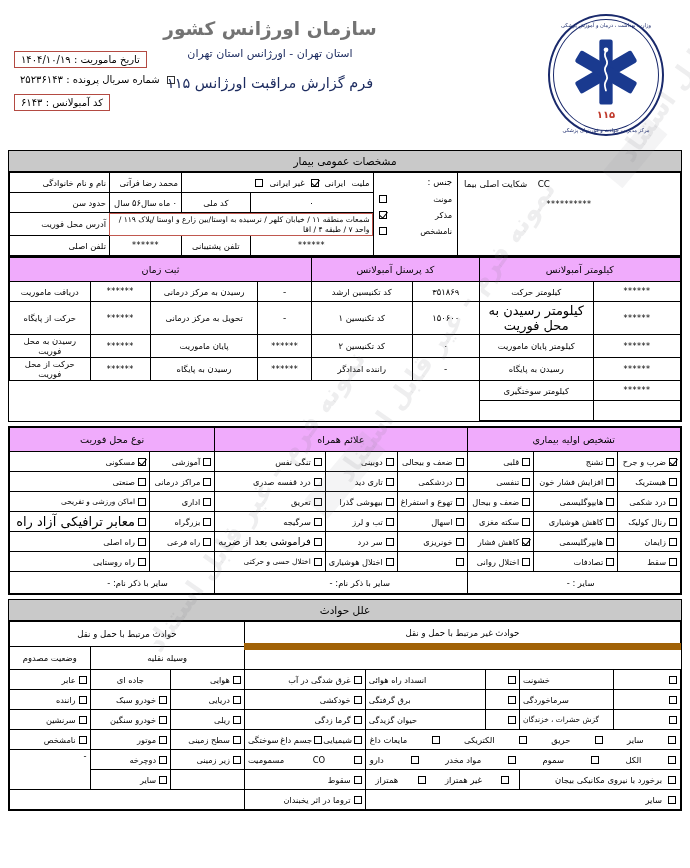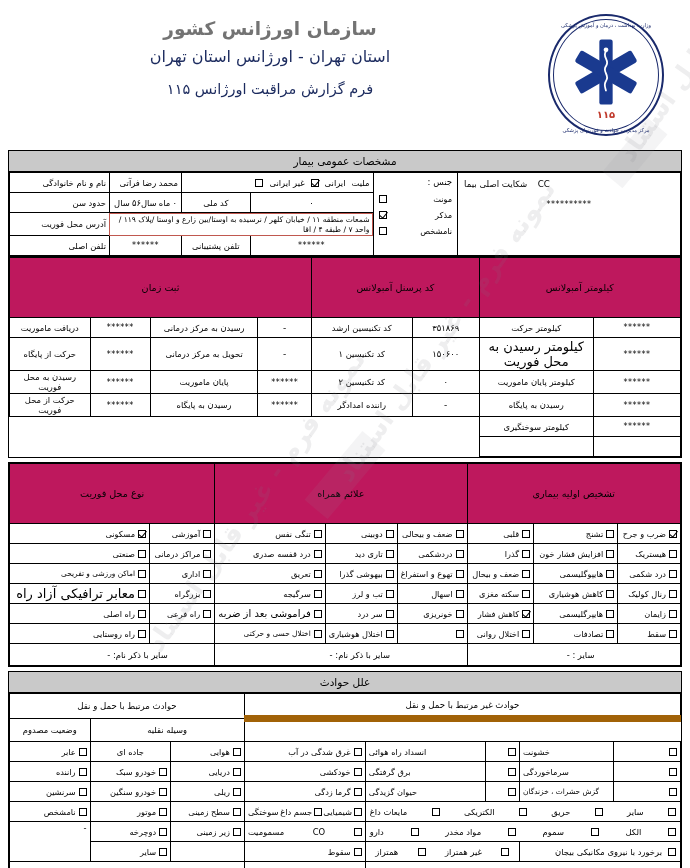--- a/index.html
+++ b/index.html
@@ -54,21 +54,21 @@
   .logo-arc{
     position:absolute;left:0;right:0;top:8px;text-align:center;
     font-size:5.2px;color:#1a2a6c;letter-spacing:.2px;
   }
   .logo-arc-b{
     position:absolute;left:0;right:0;bottom:3px;text-align:center;
     font-size:5.2px;color:#1a2a6c;
   }
   .title-block{position:absolute;left:0;right:150px;top:18px;text-align:center;}
   .t-main{font-size:18.5px;font-weight:bold;color:#737373;letter-spacing:.4px;}
-  .t-sub{font-size:16px;color:#1b2a5e;margin-top:8px;}
+  .t-sub{font-size:11px;color:#1b2a5e;margin-top:8px;}
   .t-form{font-size:14.5px;color:#1b2a5e;margin-top:15px;}
 
   .hdr-right{position:absolute;left:6px;top:48px;width:206px;text-align:left;}
   .hdr-box{
     border:1.6px solid #b34a42;padding:2px 6px;display:inline-block;
     font-size:10px;margin-bottom:4px;background:#fff;
   }
   .hdr-plain{font-size:10px;padding:2px 6px;display:block;margin-bottom:4px;}
   .mini-sq{display:inline-block;width:6px;height:6px;border:1px solid #333;
            vertical-align:middle;margin-left:4px;}
@@ -96,21 +96,21 @@
     content:"";position:absolute;left:1px;top:-2px;width:4px;height:7px;
     border:solid #000;border-width:0 1.5px 1.5px 0;transform:rotate(40deg);
   }
   .cbrow{display:flex;align-items:center;gap:3px;}
   .cbrow .tx{font-size:8.2px;white-space:nowrap;}
 
   
   .mask{letter-spacing:.5px;font-size:8px;}
 
   
-  .gband{background:#be185d;text-align:center;font-size:9.6px;padding:21px 0;}
+  .gband{background:#f0abfc;text-align:center;font-size:9.6px;padding:3px 0;}
   .subband{text-align:center;font-size:8.6px;padding:2px 0;}
 
   .cc-label{font-size:8.6px;}
   .dash{font-size:9px;}
 </style>
 </head>
 <body>
 
 <div class="page">
 
@@ -142,20 +142,35 @@
       <div class="logo-115">۱۱۵</div>
       <div class="logo-arc-b">مرکز مدیریت حوادث و فوریتهای پزشکی</div>
     </div>
 
     <div class="title-block">
       <div class="t-main">سازمان اورژانس کشور</div>
       <div class="t-sub">استان تهران - اورژانس استان تهران</div>
       <div class="t-form">فرم گزارش مراقبت اورژانس ۱۱۵</div>
     </div>
 
+    <div class="hdr-right">
+      <div class="hdr-box">
+        <span>تاریخ ماموریت :</span>
+        <span>۱۴۰۴/۱۰/۱۹</span>
+      </div>
+      <div class="hdr-plain">
+        <span class="mini-sq"></span>
+        <span>شماره سریال پرونده :</span>
+        <span>۲۵۲۳۶۱۴۳</span>
+      </div>
+      <div class="hdr-box">
+        <span>کد آمبولانس :</span>
+        <span>۶۱۴۳</span>
+      </div>
+    </div>
   </div>
 
   <div class="sec">
     <div class="sec-title">مشخصات عمومی بیمار</div>
     <table>
       <tbody>
           <tr>
         <td rowspan="4" style="width:29%;padding:0;vertical-align:top;">
           <div style="padding:6px 6px 3px;text-align:left;">
             <span class="cc-label">CC</span>
@@ -383,21 +398,21 @@
             </td>
         <td>
               <div class="cbrow">
                 <span class="cb"></span>
                 <span class="tx">افزایش فشار خون</span>
               </div>
             </td>
         <td>
               <div class="cbrow">
                 <span class="cb"></span>
-                <span class="tx">گذرا</span>
+                <span class="tx">تنفسی</span>
               </div>
             </td>
         <td>
               <div class="cbrow">
                 <span class="cb"></span>
                 <span class="tx">دردشکمی</span>
               </div>
             </td>
         <td>
               <div class="cbrow">

